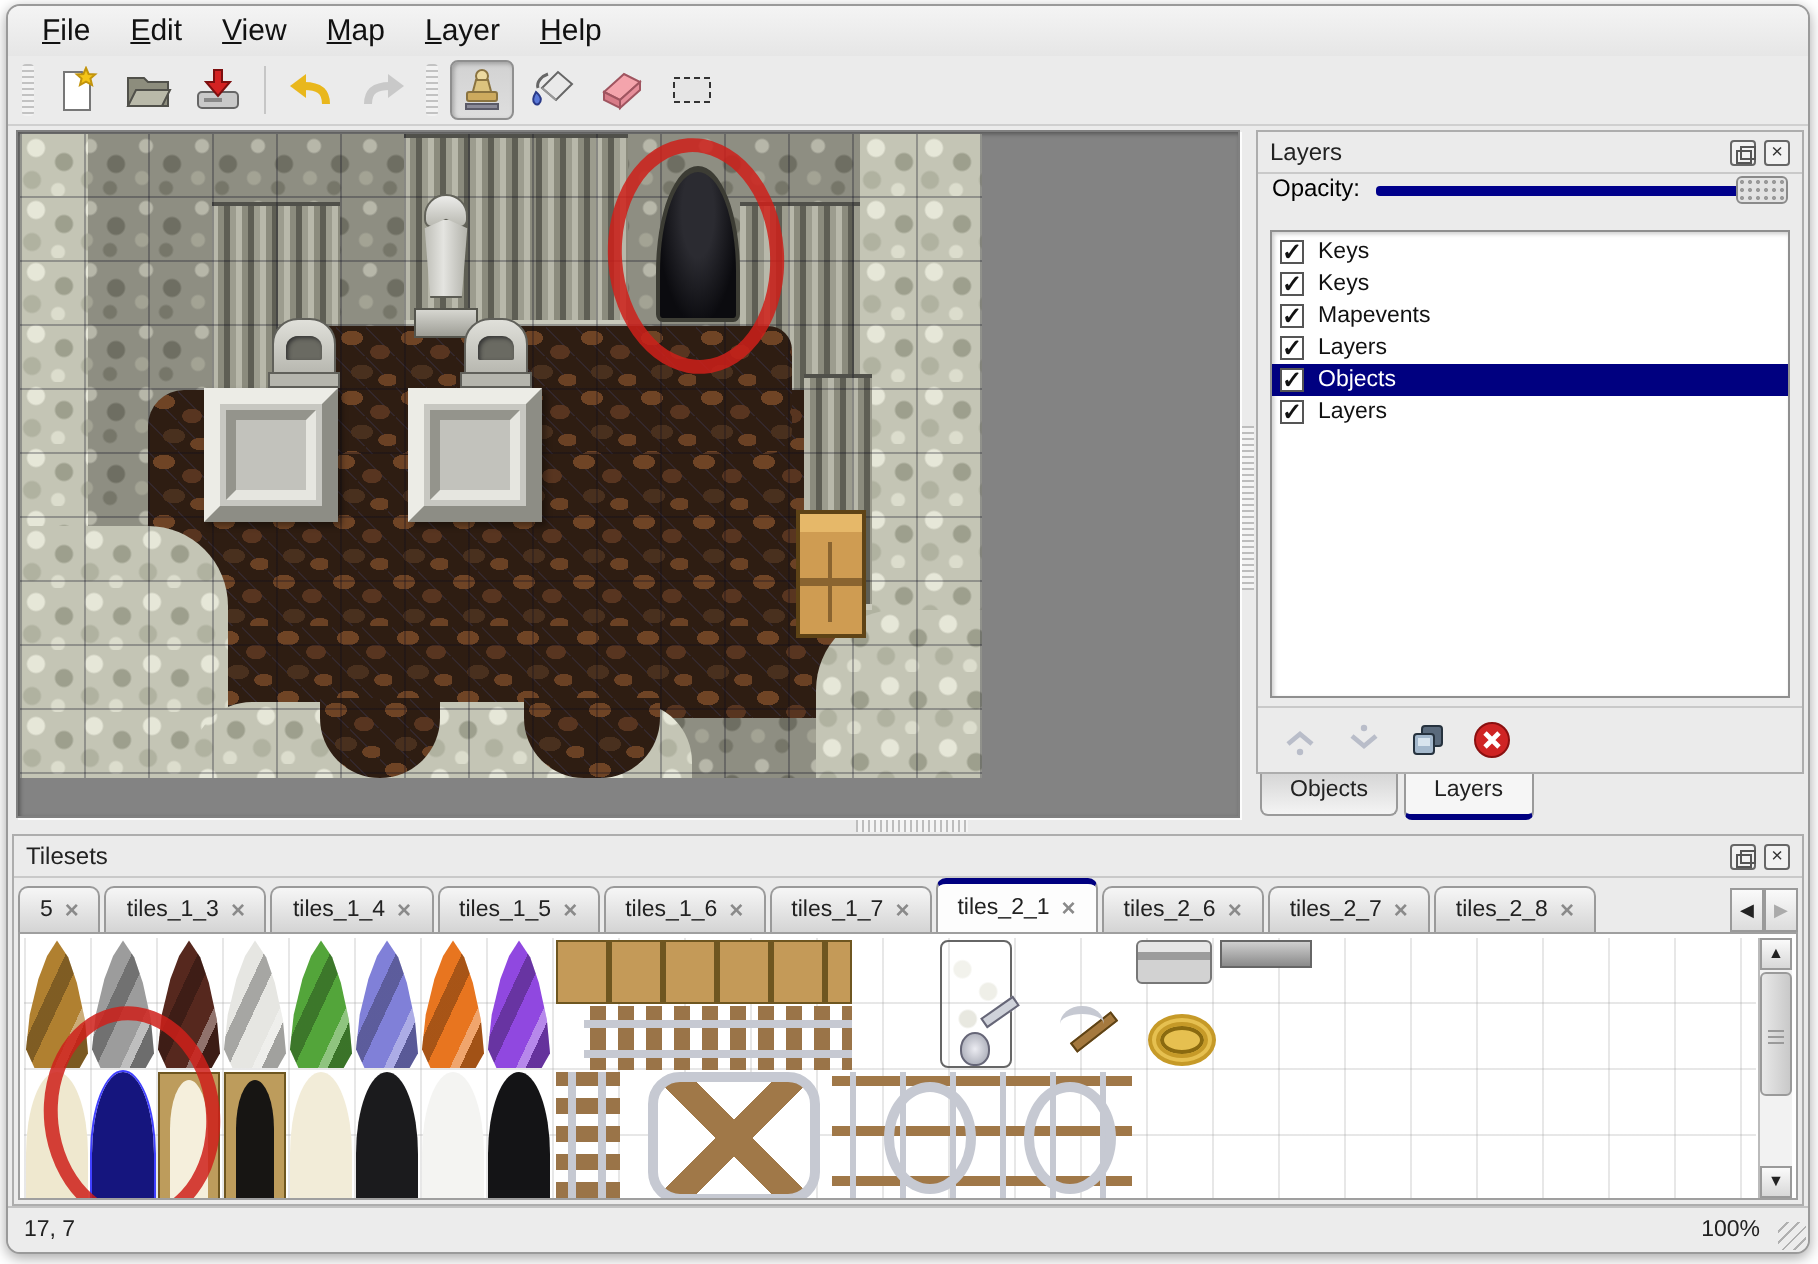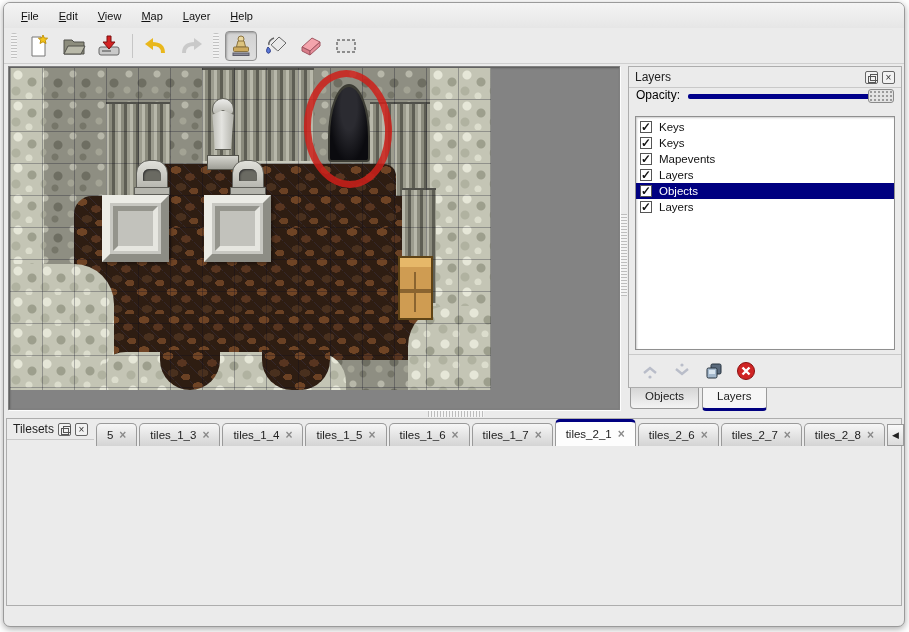--- a/index.html
+++ b/index.html
@@ -3,21 +3,21 @@
 <meta charset="utf-8">
 <style>
   * { margin:0; padding:0; box-sizing:border-box; }
   html,body { width:909px; height:632px; background:#fff; font-family:"Liberation Sans", sans-serif; overflow:hidden; }
   .window { position:absolute; left:3px; top:2px; width:902px; height:625px;
     background:#ebebeb; border:1px solid #9a9a9a; border-radius:7px;
     box-shadow:0 2px 7px rgba(0,0,0,.35); overflow:hidden; display:flex; flex-direction:column; }
 
   
   .menubar { height:25px; display:flex; align-items:center; padding:0 8px; gap:2px;
-    background:linear-gradient(#f4f4f4,#e6e6e6); font-size:11px; color:#111; }
+    background:linear-gradient(#f4f4f4,#e6e6e6); font-size:15px; color:#111; }
   .menu-item { padding:3px 9px; border-radius:3px; cursor:default; }
   .menu-item u { text-decoration:underline; }
 
   
   .toolbar { height:36px; display:flex; align-items:center; padding:0 4px; gap:3px;
     border-bottom:1px solid #cfcfcf; background:#ebebeb; }
   .tb-handle { width:6px; height:26px; margin:0 3px;
     background:repeating-linear-gradient(180deg,#c2c2c2 0 1px,#f2f2f2 1px 3px); border-radius:2px; }
   .tbtn { width:32px; height:30px; display:flex; align-items:center; justify-content:center;
     border:1px solid transparent; border-radius:4px; background:transparent; }
@@ -125,21 +125,21 @@
   .act-btn { width:22px; height:22px; display:flex; align-items:center; justify-content:center; }
 
   .dock-tabs { height:23px; display:flex; align-items:flex-start; gap:3px; padding-left:2px; }
   .dtab { height:21px; padding:2px 14px 0 14px; font-size:11.5px; color:#222;
     border:1px solid #9a9a9a; border-top:none; border-radius:0 0 4px 4px;
     background:linear-gradient(#d6d6d6,#f4f4f4); }
   .dtab.active { background:#f6f6f6; border-bottom:3px solid #000080; height:23px; }
 
   
   .tilesets-dock { margin:0 2px; height:188px; border:1px solid #adadad; background:#ebebeb;
-    display:flex; flex-direction:row; }
+    display:flex; flex-direction:column; }
   .ts-tabrow { height:27px; display:flex; align-items:flex-end; padding:0 2px; position:relative; }
   .ts-tab { height:23px; display:flex; align-items:center; gap:6px; padding:0 10px; margin-right:2px;
     font-size:11.5px; color:#222; border:1px solid #9a9a9a; border-bottom:none; border-radius:5px 5px 0 0;
     background:linear-gradient(#f6f6f6,#d4d4d4); white-space:nowrap; }
   .ts-tab.active { height:27px; background:#fdfdfd; border-top:3px solid #000080; position:relative; z-index:2; }
   .ts-tab .x { color:#8a8a8a; font-size:12px; font-weight:bold; }
   .ts-scroll { margin-left:auto; display:flex; }
   .ts-scroll .sbtn { width:17px; height:22px; border:1px solid #9a9a9a; background:linear-gradient(#fafafa,#dcdcdc);
     font-size:9px; display:flex; align-items:center; justify-content:center; color:#222; }
   .ts-scroll .sbtn.disabled { color:#aaa; }
@@ -494,13 +494,18 @@
           <div class="annot" style="left: 10px; top: 34px; width: 88px; height: 110px; transform: rotate(-6deg);"></div>
         </div>
       <div class="ts-vscroll">
         <div class="sv" style="top:0">▲</div>
         <div class="thumb"></div>
         <div class="sv" style="bottom:0">▼</div>
       </div>
     </div>
   </div>
 
+  <div class="statusbar">
+    <span class="coords">17, 7</span>
+    <span class="zoom">100%</span>
+    <div class="resize-grip"></div>
+  </div>
 </div>
 
 </body></html>

